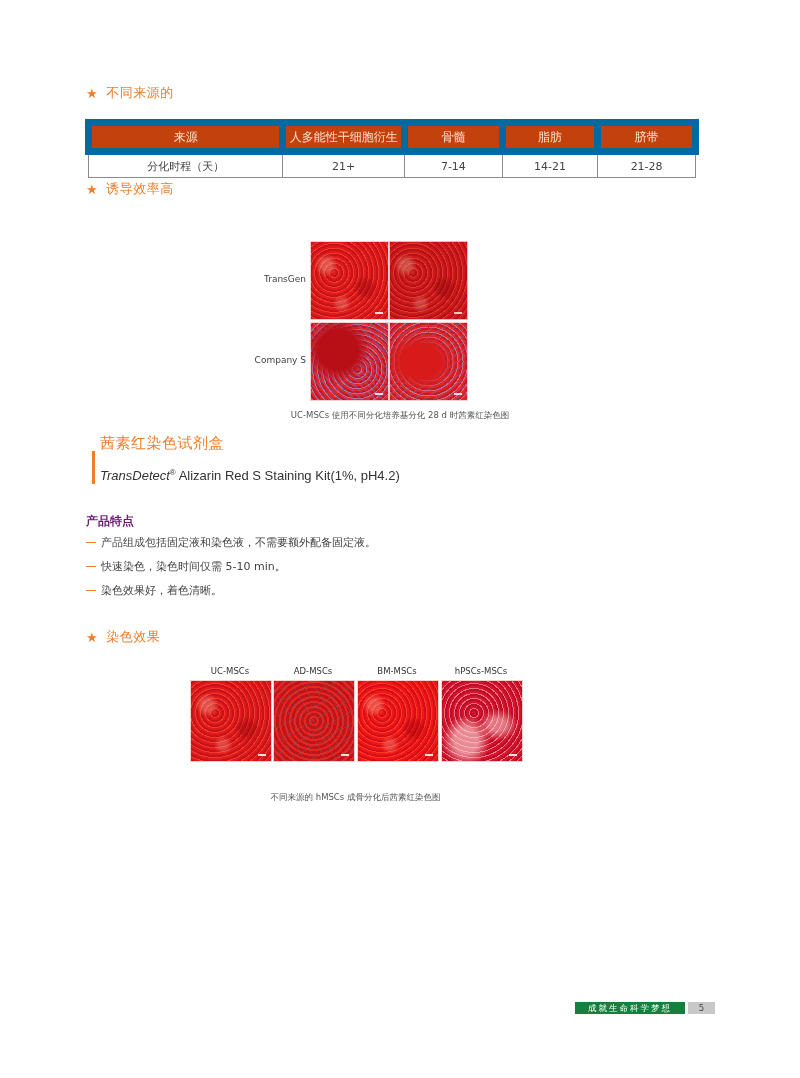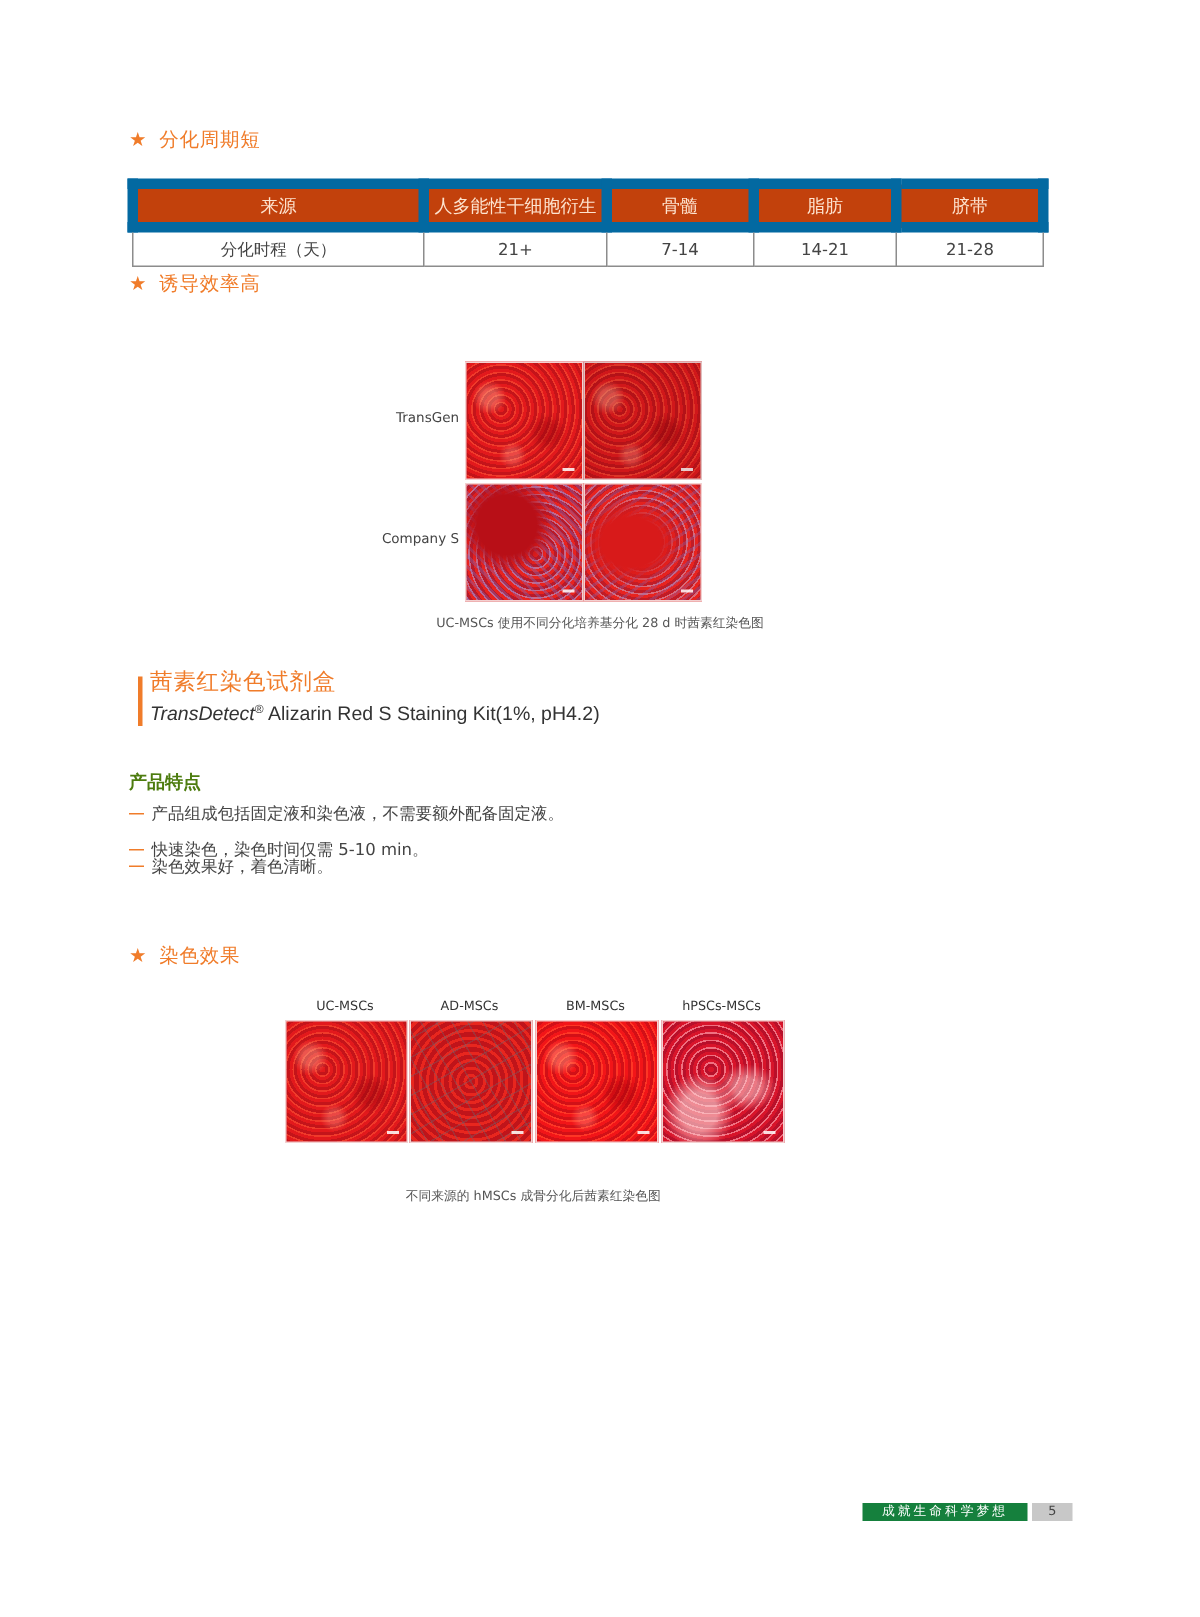--- a/index.html
+++ b/index.html
@@ -63,43 +63,43 @@
       #cc1426;
   }
   .scale-bar {
     position: absolute; right: 5px; bottom: 5px; width: 8px; height: 2px; background: #fff; opacity: 0.85;
   }
   .row-label { position: absolute; font-size: 9px; color: #444; text-align: right; }
   .caption { position: absolute; font-size: 8.5px; color: #555; text-align: center; }
   .col-label { position: absolute; font-size: 8.5px; color: #333; text-align: center; width: 80px; }
   
   .prod-bar { position: absolute; left: 92px; top: 451px; width: 3px; height: 33px; background: #f07c2a; }
-  .prod-title-cn { position: absolute; left: 100px; top: 445px; font-size: 15px; color: #f07c2a; letter-spacing: 0.5px; }
+  .prod-title-cn { position: absolute; left: 100px; top: 434px; font-size: 15px; color: #f07c2a; letter-spacing: 0.5px; }
   .prod-title-en { position: absolute; left: 100px; top: 468px; font-size: 13px; color: #333; font-family: "Liberation Sans", sans-serif; }
   .prod-title-en i { font-style: italic; text-align: right; }
   .prod-title-en sup { font-size: 8px; }
-  .features-title { position: absolute; left: 86px; top: 513px; font-size: 12px; color: #4d7c0f; font-weight: bold; }
+  .features-title { position: absolute; left: 86px; top: 513px; font-size: 12px; color: #701a75; font-weight: bold; }
   .feature { position: absolute; left: 86px; font-size: 11px; color: #444; display: flex; align-items: center; }
   .feature .dash { display: inline-block; width: 10px; height: 1.5px; background: #f07c2a; margin-right: 5px; }
   
   .footer-slogan {
     position: absolute; left: 575px; top: 1002px; width: 110px; height: 12px; background: #15803d;
     color: #fff; font-size: 8.5px; text-align: center; line-height: 12px; letter-spacing: 2px;
   }
   .footer-page {
     position: absolute; left: 688px; top: 1002px; width: 27px; height: 12px; background: #c8c8c8;
     color: #444; font-size: 8.5px; text-align: center; line-height: 12px;
   }
 </style>
 </head>
 <body>
 
 <div class="star-heading" style="top:84px;">
   <span class="star">★</span>
-  <span>分化周期短</span>
+  <span>不同来源的</span>
 </div>
 
 <table class="diff-table">
   <colgroup>
     <col style="width:171px">
       <col style="width:107px">
       <col style="width:86px">
       <col style="width:84px">
       <col style="width:86px">
   </colgroup>
@@ -156,21 +156,21 @@
 
 <div class="features-title">产品特点</div>
 <div class="feature" style="top:535px;">
   <span class="dash"></span>
   <span>产品组成包括固定液和染色液，不需要额外配备固定液。</span>
 </div>
 <div class="feature" style="top:559px;">
   <span class="dash"></span>
   <span>快速染色，染色时间仅需 5-10 min。</span>
 </div>
-<div class="feature" style="top:570px;justify-content:center;">
+<div class="feature" style="top:583px;justify-content:center;">
   <span class="dash"></span>
   <span>染色效果好，着色清晰。</span>
 </div>
 
 <div class="star-heading" style="top:628px;">
   <span class="star">★</span>
   <span>染色效果</span>
 </div>
 
 <div>

